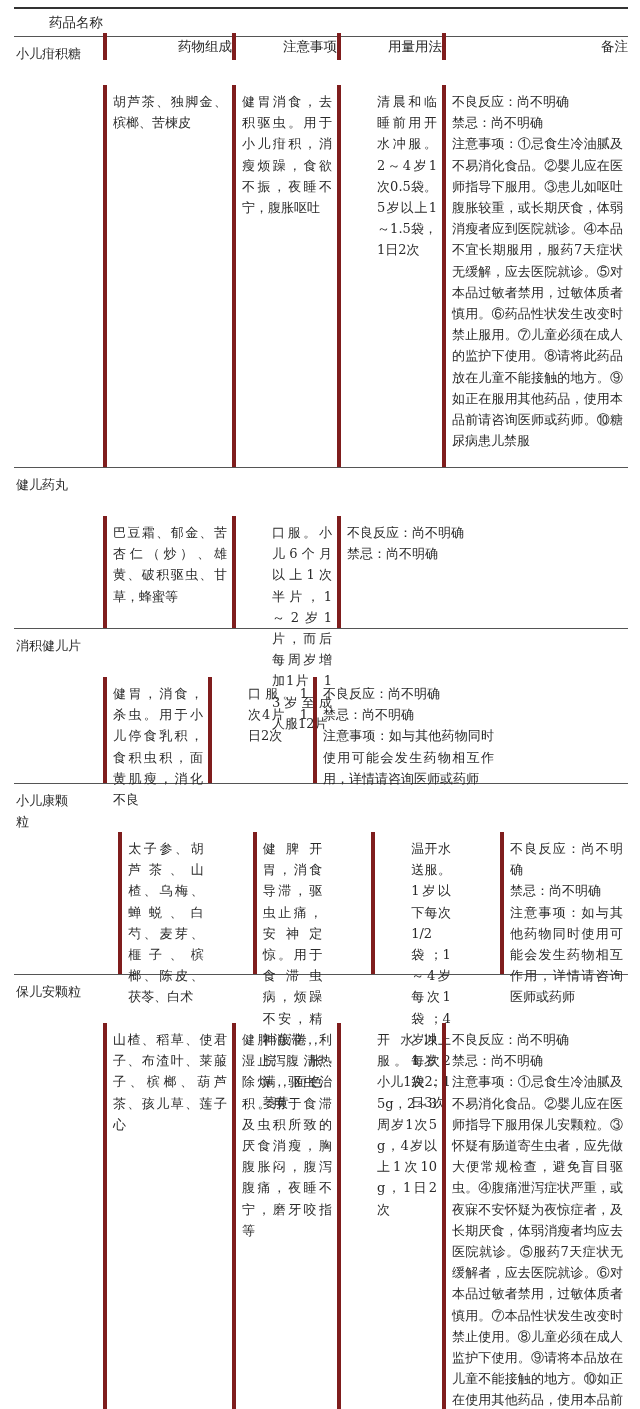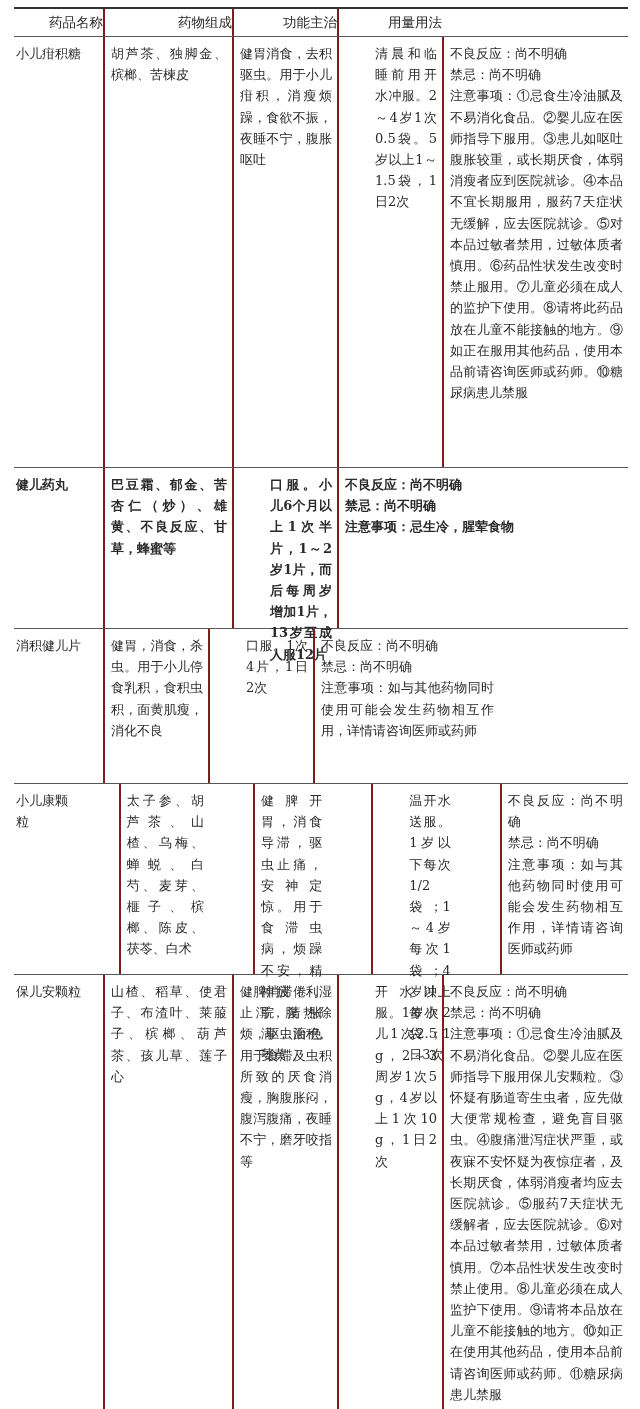--- a/index.html
+++ b/index.html
@@ -5,65 +5,65 @@
     html, body { margin: 0; padding: 0; background: #ffffff; }
     body { width: 640px; height: 1409px; position: relative; overflow: hidden;
            font-family: "DejaVu Serif", "Liberation Serif", serif; color: #2a2a2a; }
     .tbl { position: absolute; left: 14px; top: 7px; width: 614px;
            border-top: 2px solid #333; border-bottom: 2px solid #444; }
     .row { display: flex; border-bottom: 1px solid #555; }
     .row:last-child { border-bottom: none; }
     .row.header { height: 27px; align-items: center; border-bottom: 1.5px solid #555; }
     .cell { box-sizing: border-box; font-size: 13px; line-height: 21.2px;
             padding: 6px 5px 6px 6px; text-align: justify; word-break: break-all; }
-    .cell + .cell { border-left: 2px solid #7f1d1d; }
+    .cell + .cell { border-left: 4px solid #7f1d1d; margin-top: 48px; }
     .header .cell { text-align: right; padding: 0; line-height: 27px; height: 27px; font-size: 13.5px; }
     .c1 { width: 89px; text-align: left; padding-left: 2px; padding-right: 2px; }
     .c2 { width: 129px; }
     .c3 { width: 105px; }
     .c4 { width: 105px; padding-left: 36px; }
     .c5 { width: 186px; }
     .note-line { display: block; }
     .r1 { height: 430px; }
-    .r2 { height: 160px; font-weight: bold; }
+    .r2 { height: 160px; }
     .r3 { height: 154px; }
     .r4 { height: 190px; gap: 44px; }
     .r5 { height: 452px; }
   </style>
 </head>
 <body>
 
 <div class="tbl">
   <div class="row header">
     <div class="cell c1">药品名称</div>
     <div class="cell c2">药物组成</div>
-    <div class="cell c3">功能主治</div>
+    <div class="cell c3">注意事项</div>
     <div class="cell c4">用量用法</div>
+    <div class="cell c5">备注</div>
   </div>
 
   <div class="row r1">
     <div class="cell c1">小儿疳积糖</div>
     <div class="cell c2">胡芦茶、独脚金、槟榔、苦楝皮</div>
     <div class="cell c3">健胃消食，去积驱虫。用于小儿疳积，消瘦烦躁，食欲不振，夜睡不宁，腹胀呕吐</div>
     <div class="cell c4">清晨和临睡前用开水冲服。2～4岁1次0.5袋。5岁以上1～1.5袋，1日2次</div>
     <div class="cell c5">
       <span class="note-line">不良反应：尚不明确</span>
       <span class="note-line">禁忌：尚不明确</span>
       <span class="note-line">注意事项：①忌食生冷油腻及不易消化食品。②婴儿应在医师指导下服用。③患儿如呕吐腹胀较重，或长期厌食，体弱消瘦者应到医院就诊。④本品不宜长期服用，服药7天症状无缓解，应去医院就诊。⑤对本品过敏者禁用，过敏体质者慎用。⑥药品性状发生改变时禁止服用。⑦儿童必须在成人的监护下使用。⑧请将此药品放在儿童不能接触的地方。⑨如正在服用其他药品，使用本品前请咨询医师或药师。⑩糖尿病患儿禁服</span>
     </div>
   </div>
 
   <div class="row r2">
     <div class="cell c1">健儿药丸</div>
-    <div class="cell c2">巴豆霜、郁金、苦杏仁（炒）、雄黄、不良反应、甘草，蜂蜜等</div>
+    <div class="cell c2">巴豆霜、郁金、苦杏仁（炒）、雄黄、破积驱虫、甘草，蜂蜜等</div>
     <div class="cell c4">口服。小儿6个月以上1次半片，1～2岁1片，而后每周岁增加1片，13岁至成人服12片</div>
     <div class="cell c5">
       <span class="note-line">不良反应：尚不明确</span>
       <span class="note-line">禁忌：尚不明确</span>
-      <span class="note-line">注意事项：忌生冷，腥荤食物</span>
     </div>
   </div>
 
   <div class="row r3">
     <div class="cell c1">消积健儿片</div>
     <div class="cell c3">健胃，消食，杀虫。用于小儿停食乳积，食积虫积，面黄肌瘦，消化不良</div>
     <div class="cell c4">口服。1次4片，1日2次</div>
     <div class="cell c5">
       <span class="note-line">不良反应：尚不明确</span>
       <span class="note-line">禁忌：尚不明确</span>

